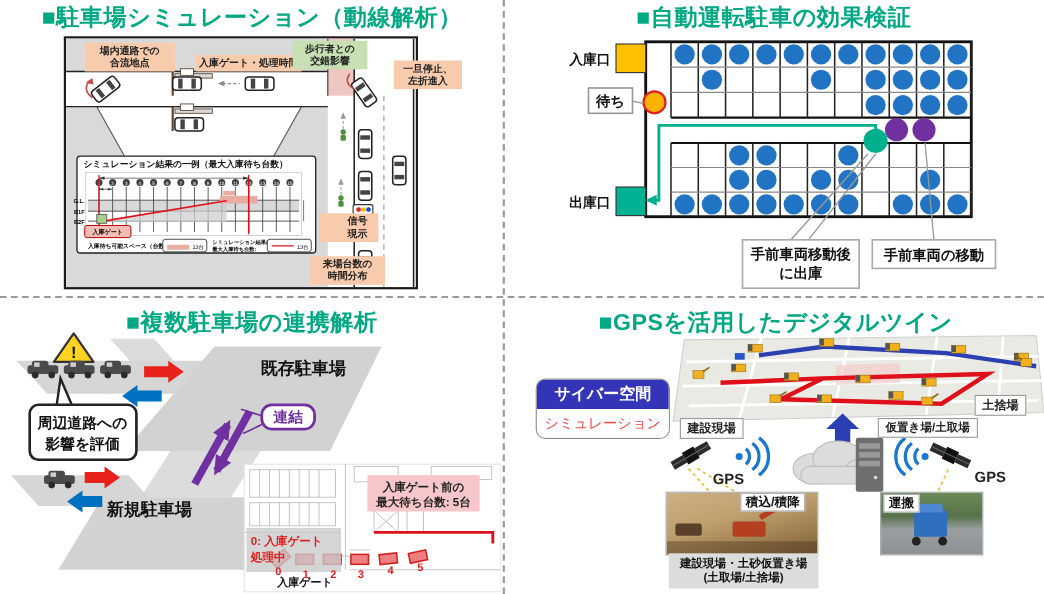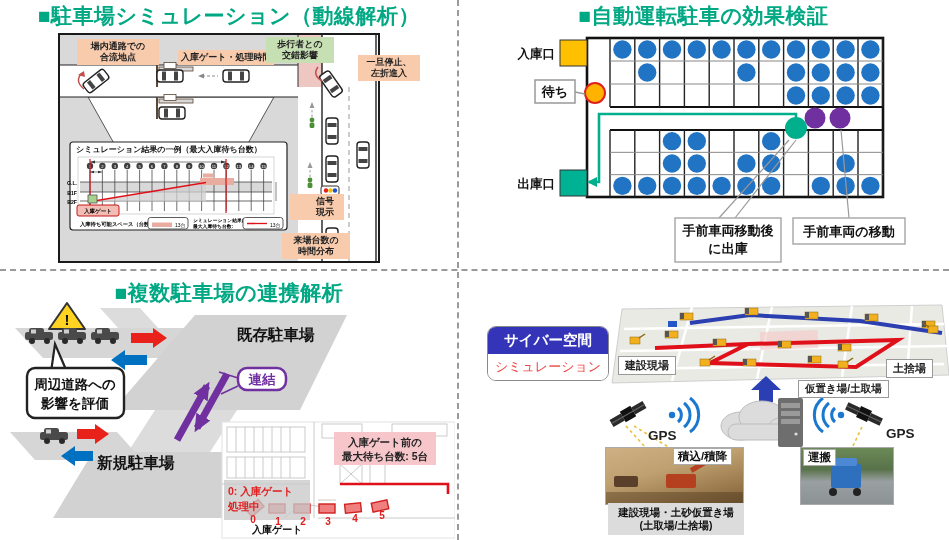--- a/index.html
+++ b/index.html
@@ -430,22 +430,23 @@
       <text x="30" y="111" font-size="10" font-weight="bold" fill="#111">入庫ゲート</text>
       <text x="31" y="101" font-size="10" font-weight="bold" fill="#E02020" text-anchor="middle">0</text>
       <text x="56" y="103" font-size="10" font-weight="bold" fill="#E02020" text-anchor="middle">1</text>
       <text x="81" y="103" font-size="10" font-weight="bold" fill="#E02020" text-anchor="middle">2</text>
       <text x="106" y="103" font-size="10" font-weight="bold" fill="#E02020" text-anchor="middle">3</text>
       <text x="133" y="100" font-size="10" font-weight="bold" fill="#E02020" text-anchor="middle">4</text>
       <text x="160" y="97" font-size="10" font-weight="bold" fill="#E02020" text-anchor="middle">5</text>
     </g>
   </svg>
 
-
-  <div class="panel" style="left:487px;top:326px;width:120px;">
+  <div class="qtitle" style="left:470px;top:279px;width:470px;">■GPSを活用したデジタルツイン</div>
+
+  <div class="panel" style="left:487px;top:344px;width:120px;">
     <div class="hd" style="background:#3434B8;">サイバー空間</div>
     <div class="bd">シミュレーション</div>
   </div>
 
   <svg style="position:absolute;left:610px;top:303px;" width="339" height="92" viewBox="0 0 339 92">
     <polygon points="12,6 332,2 339,72 2,80" fill="#EAEAE5" stroke="#cfcfcf"></polygon>
     <g stroke="#ffffff" stroke-width="2.5">
       <line x1="14" y1="26" x2="334" y2="21"></line>
       <line x1="10" y1="48" x2="337" y2="43"></line>
       <line x1="16" y1="66" x2="334" y2="61"></line>
@@ -516,21 +517,21 @@
         </g>
       <g transform="translate(228,58)">
           <rect width="10" height="7" fill="#F2B01E" stroke="#8a6a10" stroke-width="0.5"></rect>
           <line x1="9" y1="1" x2="15" y2="-3" stroke="#8a6a10" stroke-width="1.5"></line>
         </g>
       <g transform="translate(58,18)">
           <rect width="9" height="6" fill="#2458C8"></rect>
         </g>
     </g>
   </svg>
-  <div class="map-label" style="left:618px;top:356px;">建設現場</div>
+  <div class="map-label" style="left:618px;top:380px;">建設現場</div>
   <div class="map-label" style="left:798px;top:380px;font-size:10.5px;">仮置き場/土取場</div>
   <div class="map-label" style="left:886px;top:359px;">土捨場</div>
 
   <svg style="position:absolute;left:600px;top:370px;" width="349" height="82" viewBox="0 0 349 82">
     <polygon points="166,6 181,20 173,20 173,32 159,32 159,20 151,20" fill="#2B3FB5"></polygon>
     <g fill="#DCDCDC" stroke="#BDBDBD">
       <ellipse cx="141" cy="56" rx="20" ry="14"></ellipse>
       <ellipse cx="162" cy="47" rx="23" ry="16"></ellipse>
       <ellipse cx="184" cy="58" rx="16" ry="11"></ellipse>
       <rect x="128" y="54" width="66" height="16" rx="8"></rect>

